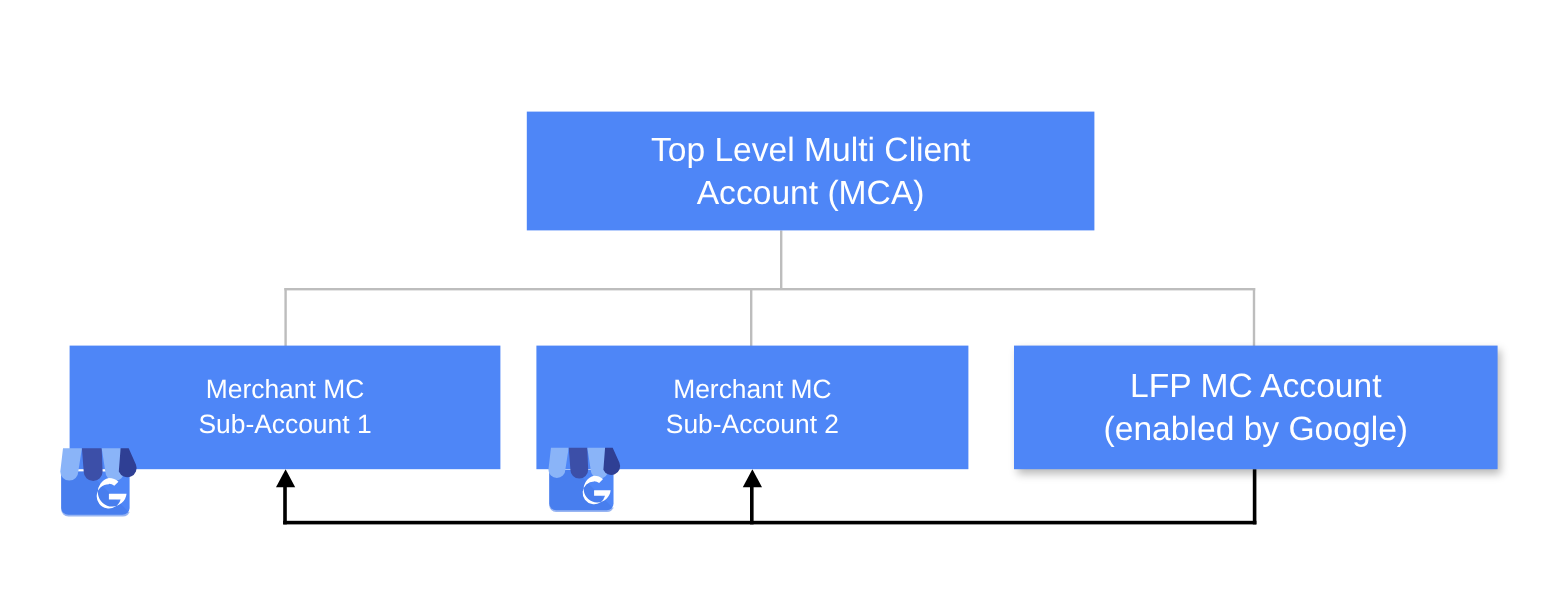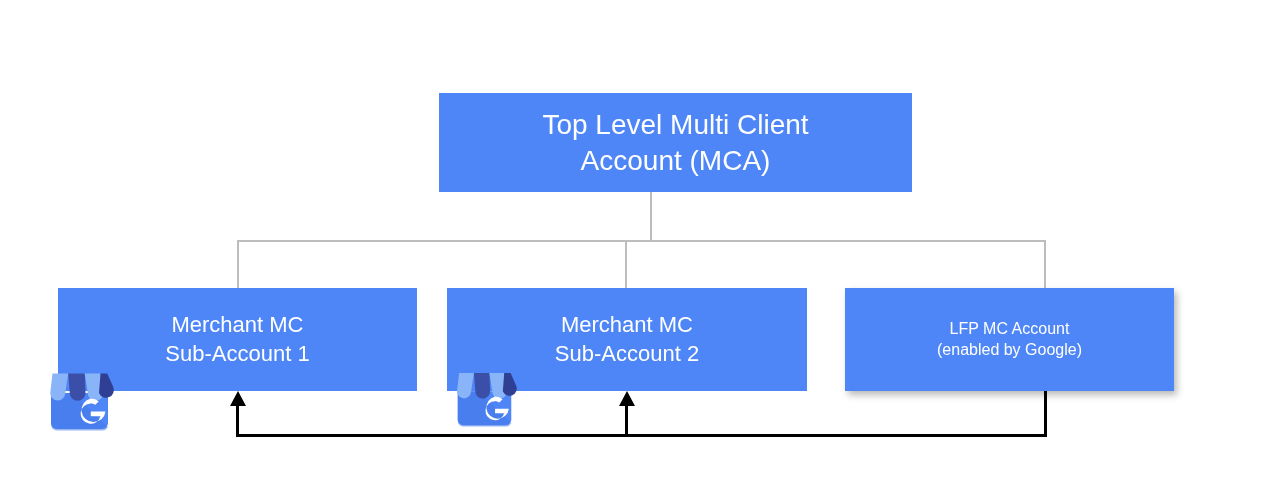--- a/index.html
+++ b/index.html
@@ -56,23 +56,23 @@
   #node-sub2 {
     left: 447px;
     top: 288px;
     width: 360px;
     height: 103px;
     font-size: 22px;
   }
   #node-lfp {
     left: 845px;
     top: 288px;
-    width: 329px;
+    width: 403px;
     height: 103px;
-    font-size: 16px;
+    font-size: 28px;
     box-shadow: 3px 4px 7px rgba(0,0,0,0.28);
   }
 
   
   .gray-line {
     position: absolute;
     background: #bdbdbd;
     z-index: 1;
   }
   #conn-mca-stem {

